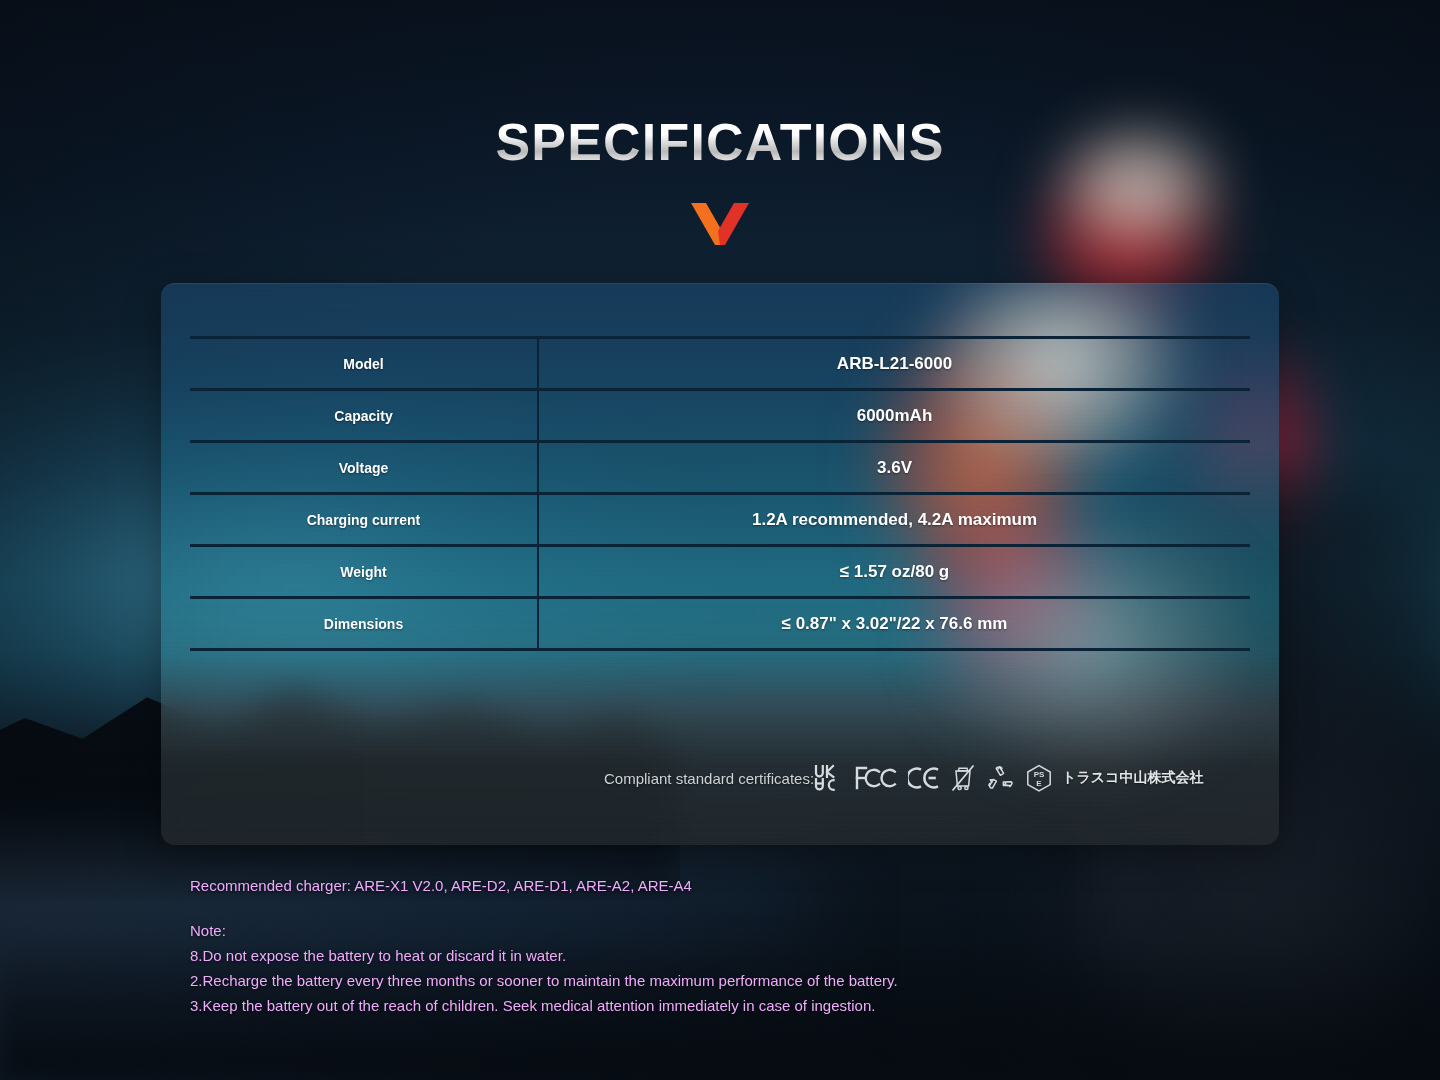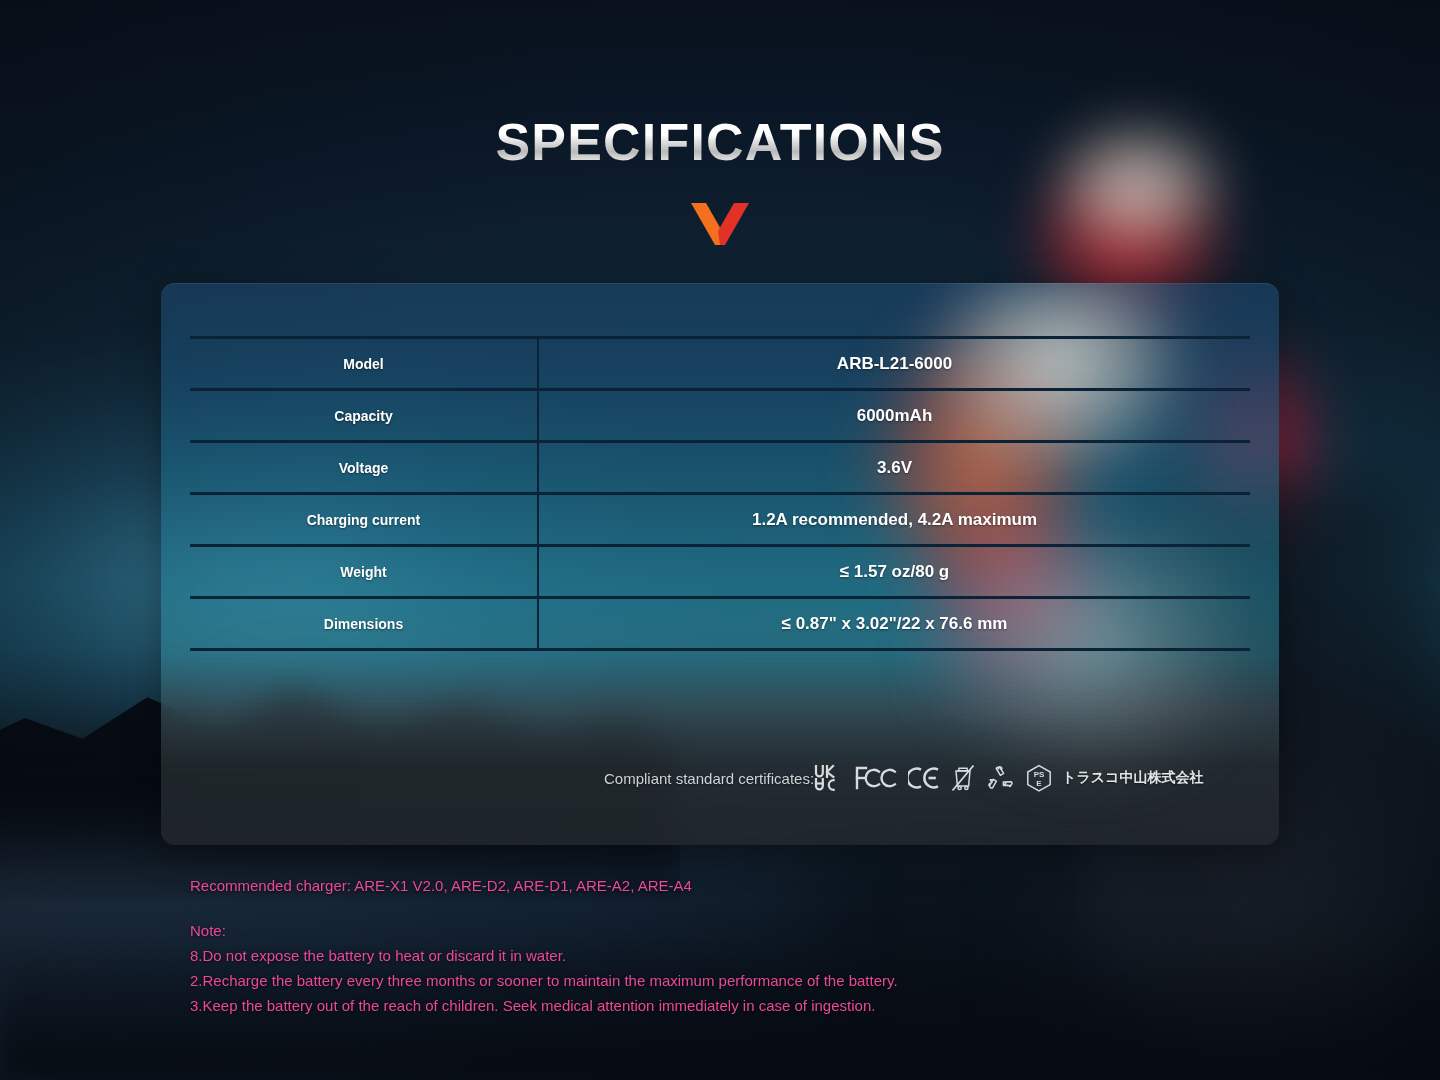--- a/index.html
+++ b/index.html
@@ -153,21 +153,21 @@
   }
   .cert-row {
     position:absolute; left:443px; top:481px;
     display:flex; align-items:center; gap:0;
   }
   .cert-label { font-size:15px; color:#cfd3d6; text-shadow:0 1px 2px rgba(0,0,0,.5); white-space:nowrap; }
   .cert-icons { display:flex; align-items:center; gap:11px; }
   .cert-icons svg { display:block; }
 
   
-  .outer-text { position:absolute; left:190px; top:875px; width:1100px; color:#ec4899; text-shadow:0 1px 3px rgba(0,0,0,.65); }
+  .outer-text { position:absolute; left:190px; top:875px; width:1100px; color:#f0abfc; text-shadow:0 1px 3px rgba(0,0,0,.65); }
   .charger-line { font-size:15px; line-height:22px; margin-bottom:22px; }
   .note-head { font-size:15px; line-height:24px; }
   .note-item { font-size:15px; line-height:25px; }
 </style>
 </head>
 <body>
 
 <div id="stage">
 
   <div class="bg-base"></div>

